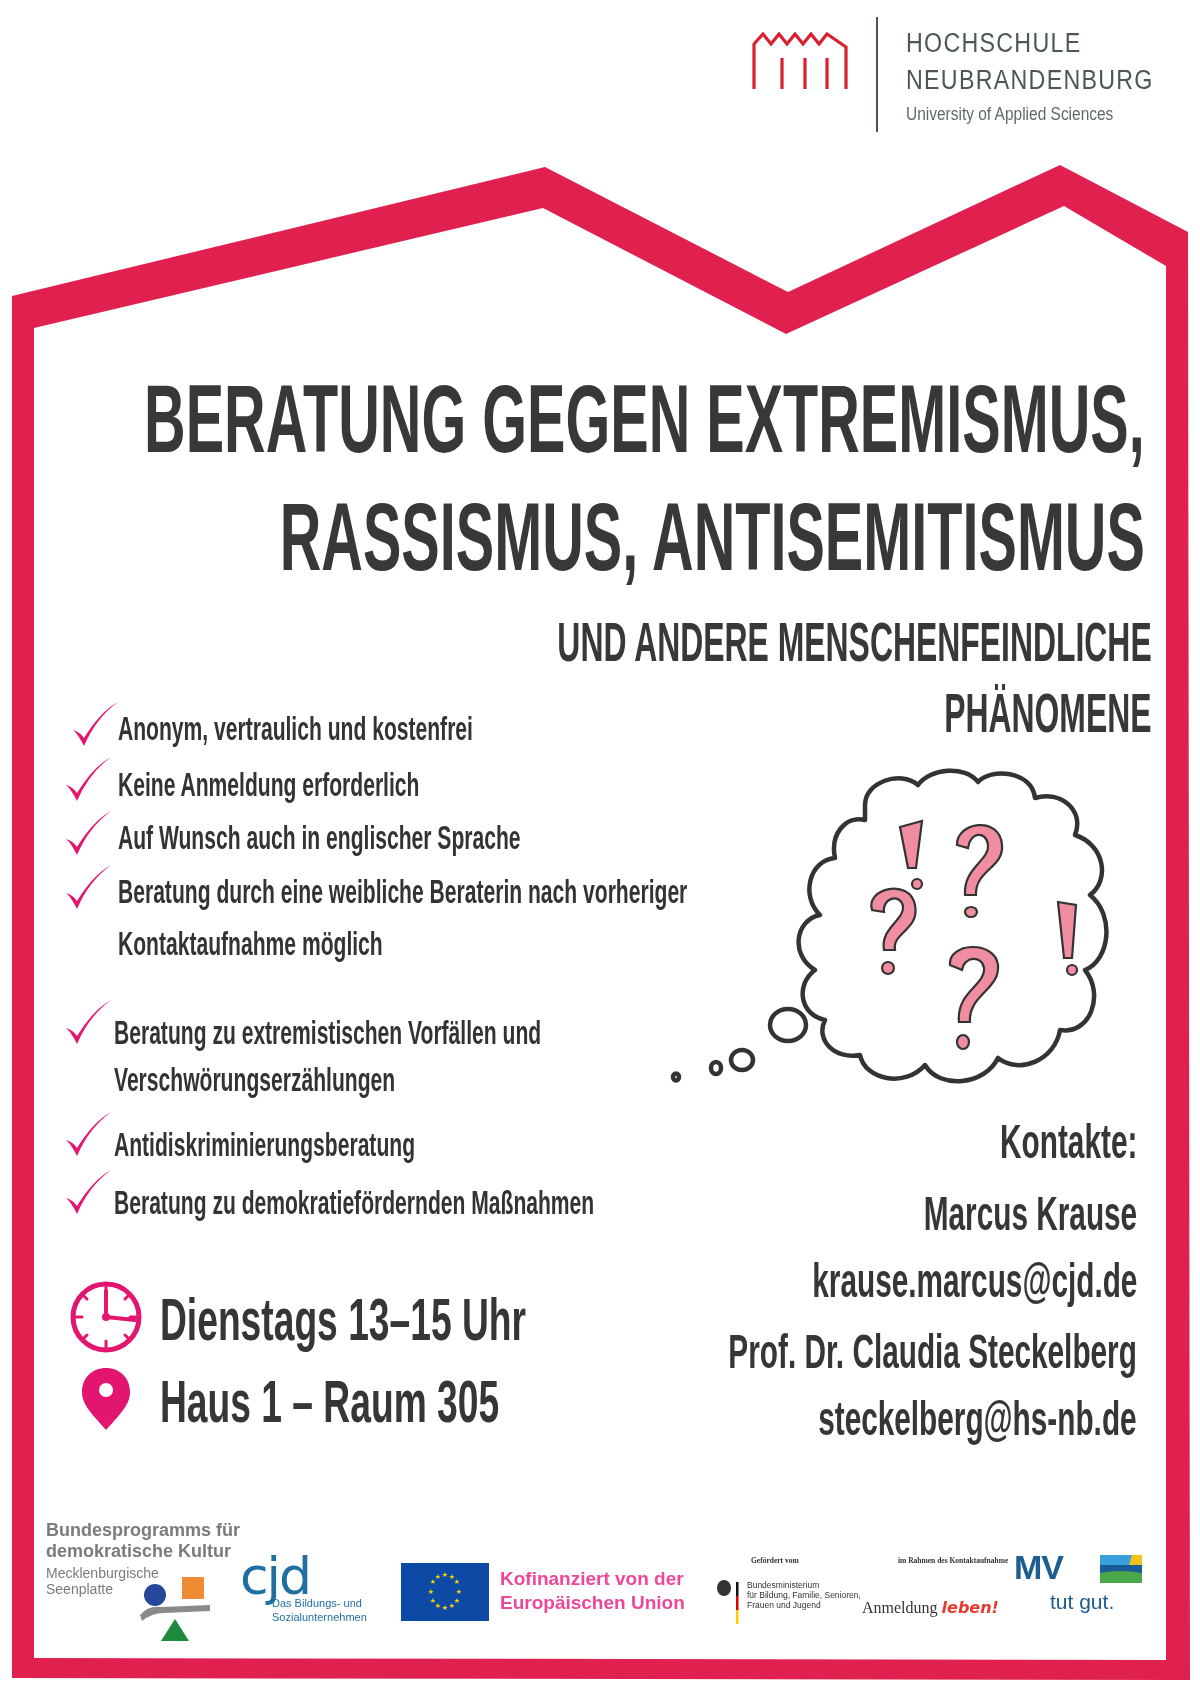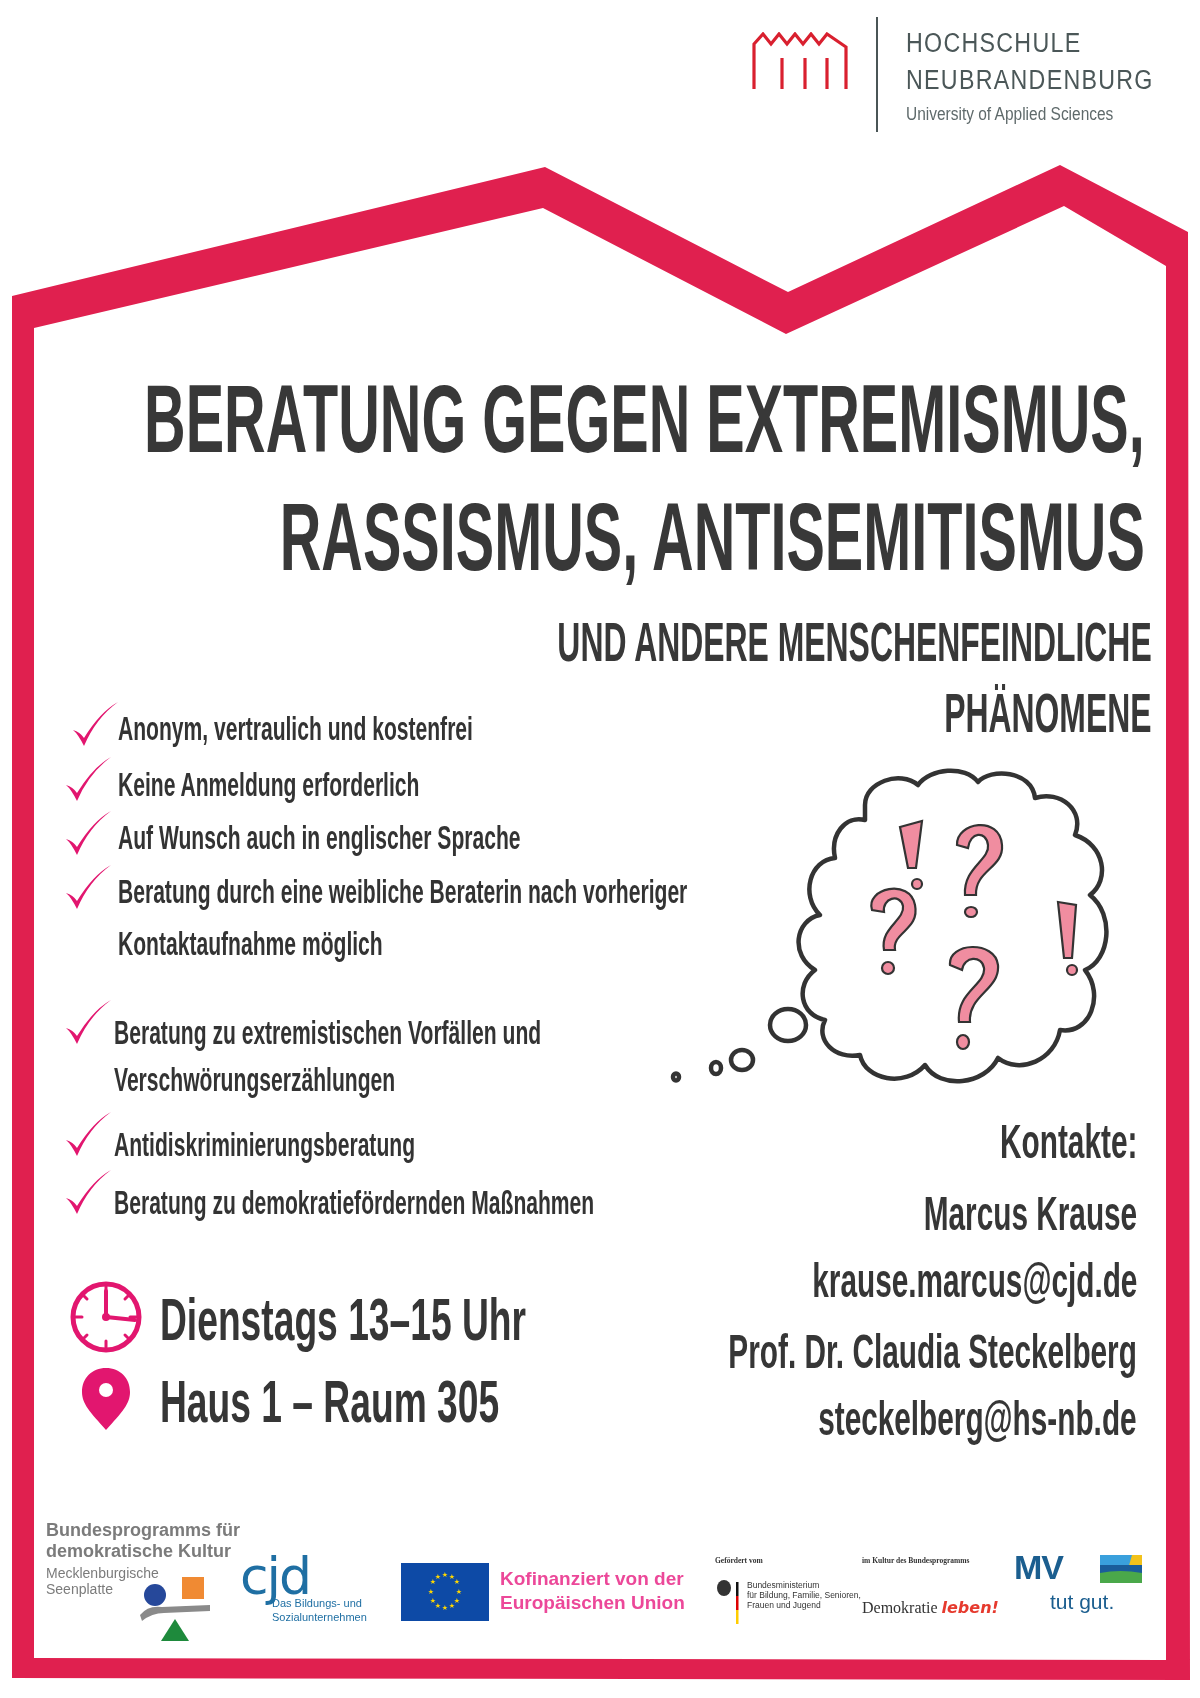--- a/index.html
+++ b/index.html
@@ -31,21 +31,21 @@
 
   .contact { font-size: 48px; line-height: 48px; color: #363636; transform: scaleX(0.62); transform-origin: right top; white-space: nowrap; font-weight: bold; position: absolute; right: 63px; }
 
   
   .rz-title { left: 46px; font-size: 18px; font-weight: bold; color: #7b7b7b; white-space: nowrap; }
   .rz-sub { left: 46px; font-size: 14px; color: #7b7b7b; white-space: nowrap; }
   .cjd-big { left: 240px; top: 1546px; font-size: 52px; color: #1f6fa3; font-family: "DejaVu Sans", sans-serif; letter-spacing: -2px; }
   .cjd-small { left: 272px; font-size: 11px; color: #1f6fa3; white-space: nowrap; }
   #eu-flag { left: 401px; top: 1563px; width: 88px; height: 58px; background: #0d4aa6; }
   .eu-text { left: 500px; font-size: 19px; font-weight: bold; color: #ec4899; white-space: nowrap; }
-  .fed-small { font-family: "Liberation Serif", serif; font-size: 7.5px; font-weight: bold; color: #333; white-space: nowrap; }
+  .fed-small { font-family: "Liberation Serif", serif; font-size: 7.5px; font-weight: bold; color: #333; white-space: nowrap; margin-left: 36px; }
   .bm-text { left: 747px; font-size: 8.5px; color: #333; white-space: nowrap; line-height: 10px; }
   .dl-text { left: 862px; top: 1598px; font-family: "Liberation Serif", serif; font-size: 16px; color: #333; white-space: nowrap; }
   .mv { left: 1014px; top: 1548px; font-size: 34px; font-weight: bold; color: #1b5e8f; letter-spacing: -1px; }
   .mv-tut { left: 1050px; top: 1590px; font-size: 21px; color: #1b5e8f; white-space: nowrap; }
 </style>
 </head>
 <body>
 
 <svg id="frame" class="abs" viewBox="0 0 1200 1698" width="1200" height="1698">
   <path d="M12,296 L545,167 L788,292 L1060,165 L1188,232 L1190,1680 L12,1678 Z
@@ -215,23 +215,23 @@
 <svg class="abs" style="left:714px;top:1578px;" width="30" height="50" viewBox="0 0 30 50">
   <ellipse cx="10" cy="10" rx="7" ry="8" fill="#333"></ellipse>
   <rect x="22" y="4" width="2.5" height="14" fill="#111"></rect>
   <rect x="22" y="18" width="2.5" height="14" fill="#dd0000"></rect>
   <rect x="22" y="32" width="2.5" height="14" fill="#ffcc00"></rect>
 </svg>
 <div class="abs bm-text" style="top:1580px;">Bundesministerium</div>
 <div class="abs bm-text" style="top:1590px;">für Bildung, Familie, Senioren,</div>
 <div class="abs bm-text" style="top:1600px;">Frauen und Jugend</div>
 
-<div class="abs fed-small" style="left:862px;top:1556px;">im Kultur des Bundesprogramms</div>
+<div class="abs fed-small" style="left:862px;top:1556px;">im Rahmen des Kontaktaufnahme</div>
 <div class="abs dl-text">
-  <span>Demokratie</span>
+  <span>Anmeldung</span>
   <span style="font-family:'DejaVu Sans',sans-serif;font-style:italic;font-weight:bold;color:#e63a2e;">leben!</span>
 </div>
 
 <div class="abs mv">MV</div>
 <svg class="abs" style="left:1100px;top:1555px;" width="42" height="28" viewBox="0 0 42 28">
   <rect x="0" y="0" width="42" height="10" fill="#3aa0dc"></rect>
   <polygon points="32,0 42,0 42,14 28,14" fill="#f2c21b"></polygon>
   <rect x="0" y="10" width="42" height="8" fill="#1a5d9a"></rect>
   <path d="M0,18 Q20,14 42,18 L42,28 L0,28 Z" fill="#4aa84a"></path>
 </svg>

